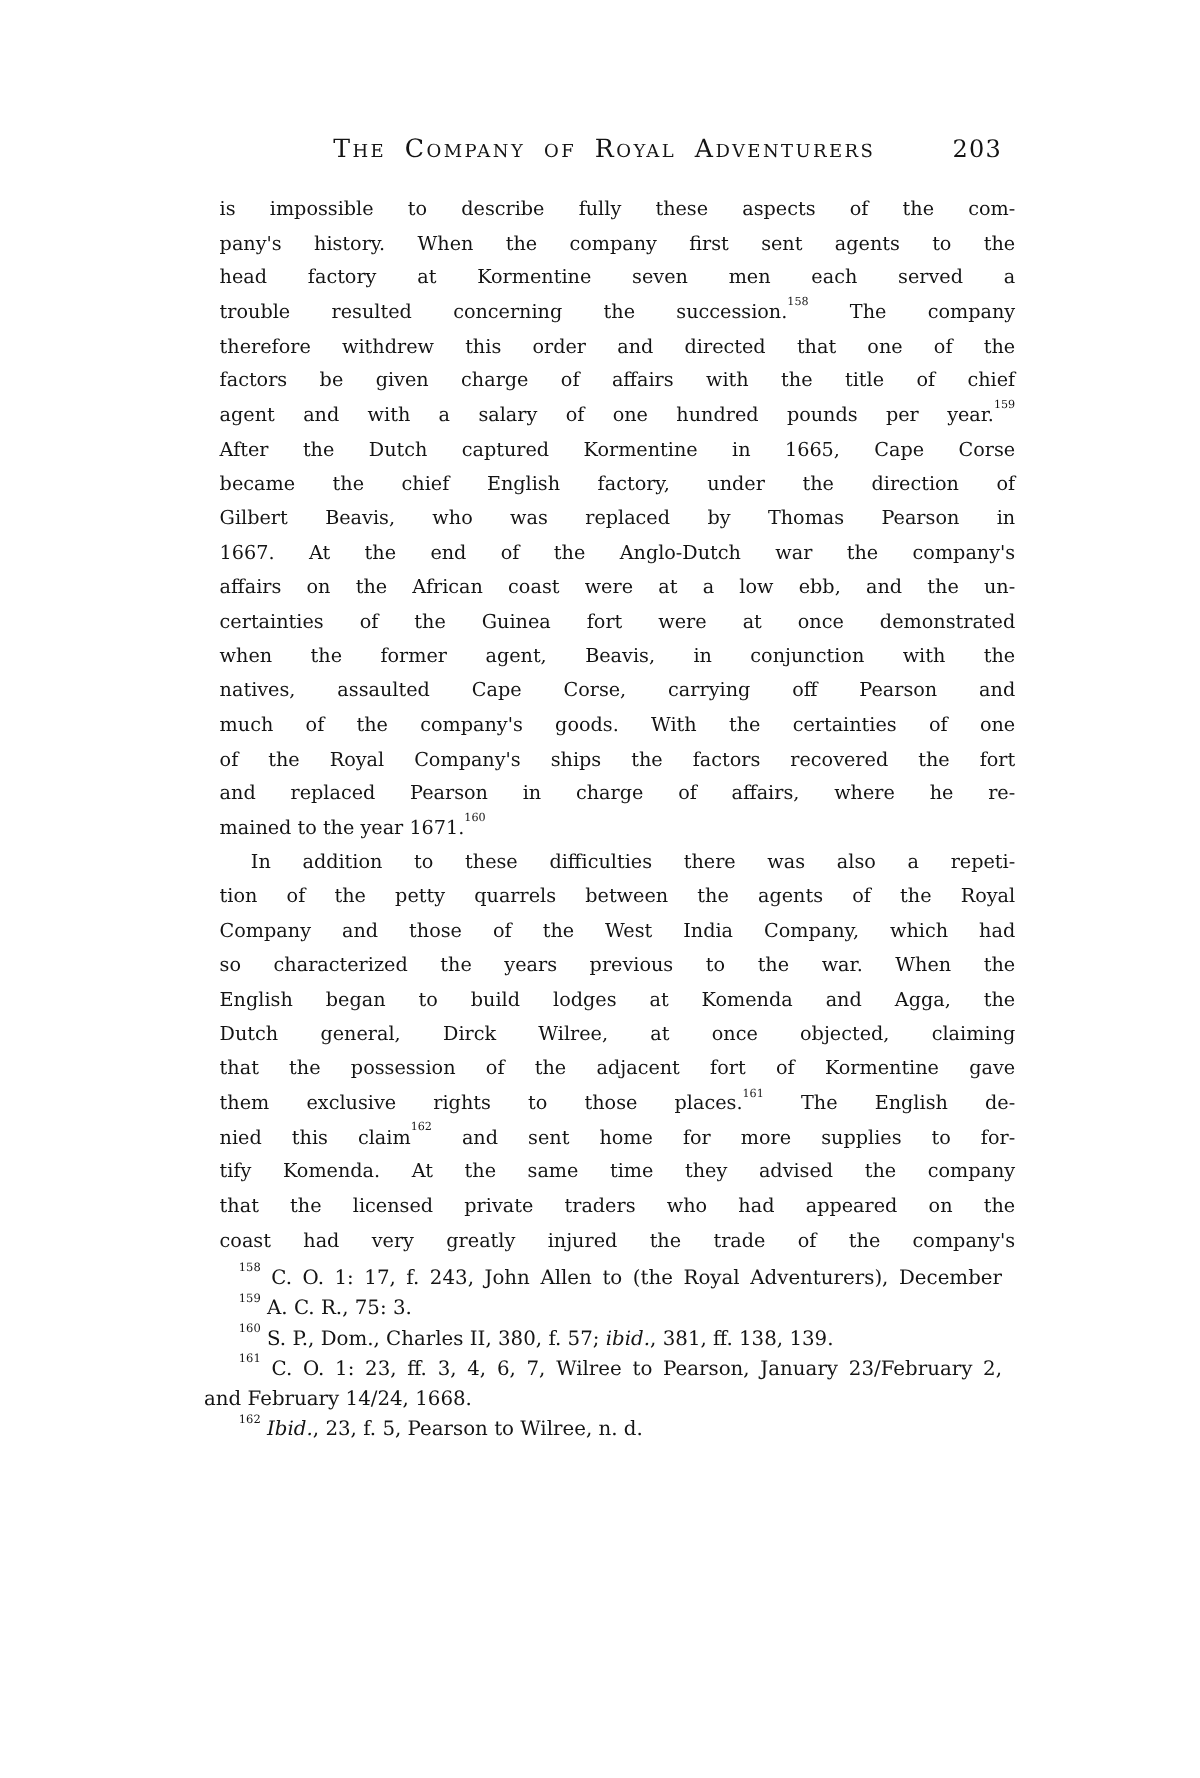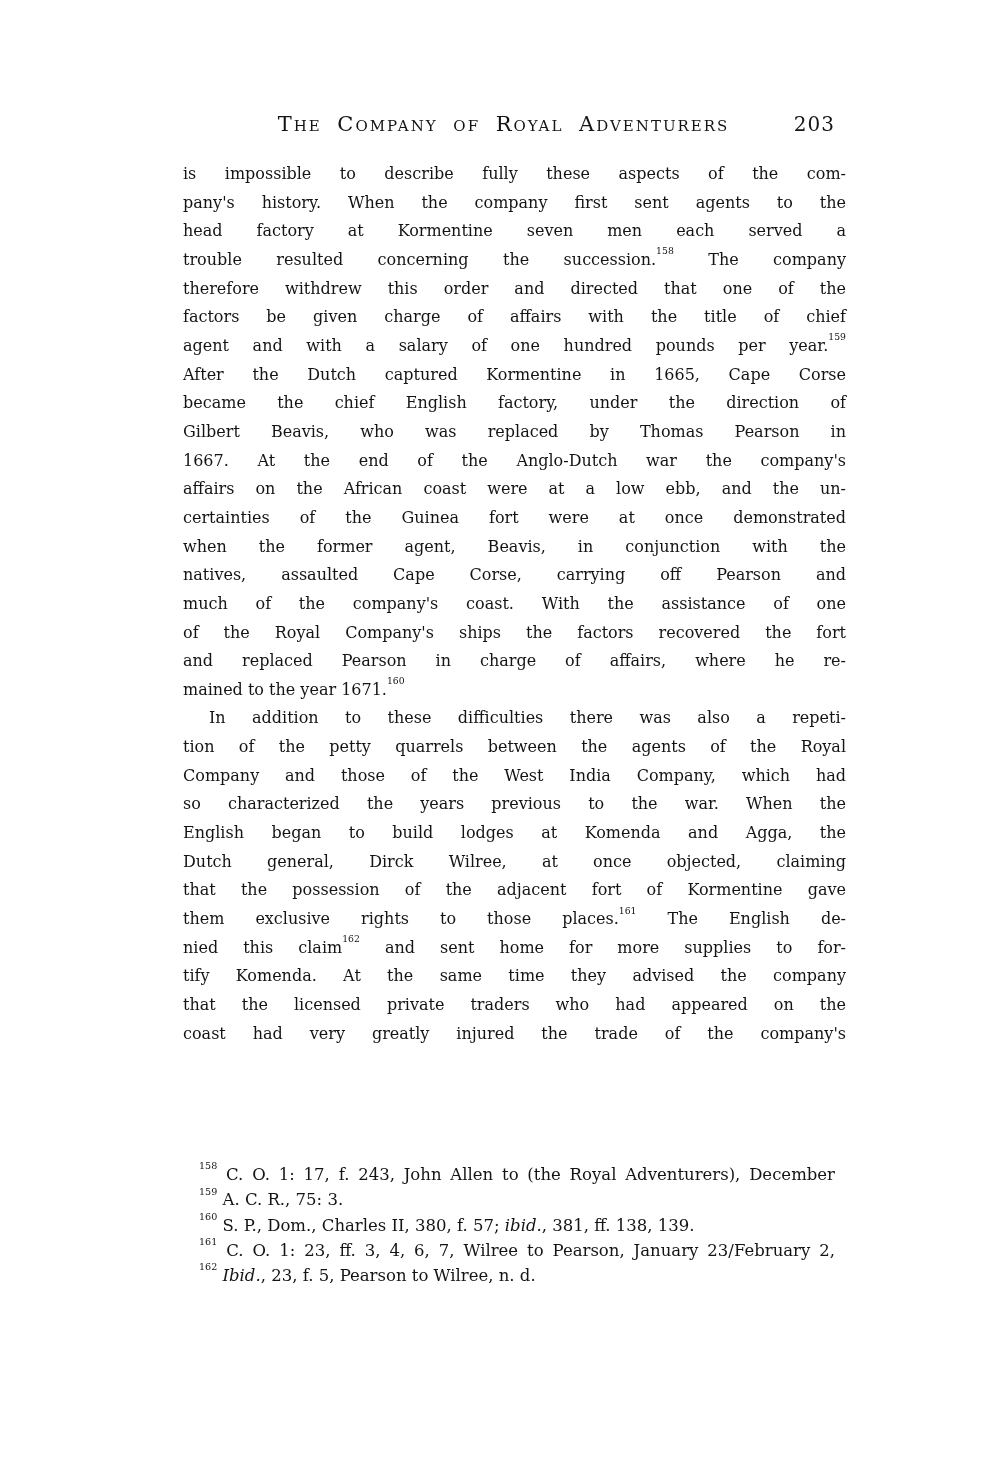--- a/index.html
+++ b/index.html
@@ -45,21 +45,21 @@
     position: absolute;
     top: 160px;
     left: 172px;
     width: 663px;
     font-size: 16px;
     line-height: 28.65px;
     margin-left: 11px;
   }
   .footnotes {
     position: absolute;
-    top: 1162px;
+    top: 1052px;
     left: 170px;
     width: 665px;
     font-size: 16.5px;
     line-height: 25.3px;
   }
   .line {
     text-align: justify;
     text-align-last: justify;
     white-space: normal;
   }
@@ -95,21 +95,21 @@
       <div class="line">factors be given charge of affairs with the title of chief</div>
       <div class="line">agent and with a salary of one hundred pounds per year.<sup>159</sup></div>
       <div class="line">After the Dutch captured Kormentine in 1665, Cape Corse</div>
       <div class="line">became the chief English factory, under the direction of</div>
       <div class="line">Gilbert Beavis, who was replaced by Thomas Pearson in</div>
       <div class="line">1667.  At the end of the Anglo-Dutch war the company's</div>
       <div class="line">affairs on the African coast were at a low ebb, and the un-</div>
       <div class="line">certainties of the Guinea fort were at once demonstrated</div>
       <div class="line">when the former agent, Beavis, in conjunction with the</div>
       <div class="line">natives, assaulted Cape Corse, carrying off Pearson and</div>
-      <div class="line">much of the company's coast.  With the assistance of one</div>
+      <div class="line">much of the company's goods.  With the certainties of one</div>
       <div class="line">of the Royal Company's ships the factors recovered the fort</div>
       <div class="line">and replaced Pearson in charge of affairs, where he re-</div>
       <div class="line noj">mained to the year 1671.<sup>160</sup></div>
       <div class="line ind">In addition to these difficulties there was also a repeti-</div>
       <div class="line">tion of the petty quarrels between the agents of the Royal</div>
       <div class="line">Company and those of the West India Company, which had</div>
       <div class="line">so characterized the years previous to the war.  When the</div>
       <div class="line">English began to build lodges at Komenda and Agga, the</div>
       <div class="line">Dutch general, Dirck Wilree, at once objected, claiming</div>
       <div class="line">that the possession of the adjacent fort of Kormentine gave</div>
@@ -117,15 +117,16 @@
       <div class="line">nied this claim<sup>162</sup> and sent home for more supplies to for-</div>
       <div class="line">tify Komenda.  At the same time they advised the company</div>
       <div class="line">that the licensed private traders who had appeared on the</div>
       <div class="line">coast had very greatly injured the trade of the company's</div>
     </div>
   <div class="footnotes" id="footnotes">
       <div class="line ind"><sup>158</sup> C. O. 1: 17, f. 243, John Allen to (the Royal Adventurers), December</div>
       <div class="line noj ind"><sup>159</sup> A. C. R., 75: 3.</div>
       <div class="line noj ind"><sup>160</sup> S. P., Dom., Charles II, 380, f. 57; <i>ibid.</i>, 381, ff. 138, 139.</div>
       <div class="line ind"><sup>161</sup> C. O. 1: 23, ff. 3, 4, 6, 7, Wilree to Pearson, January 23/February 2,</div>
+      <div class="line noj">and February 14/24, 1668.</div>
       <div class="line noj ind"><sup>162</sup> <i>Ibid.</i>, 23, f. 5, Pearson to Wilree, n. d.</div>
     </div>
 </div>
 
 </body></html>

